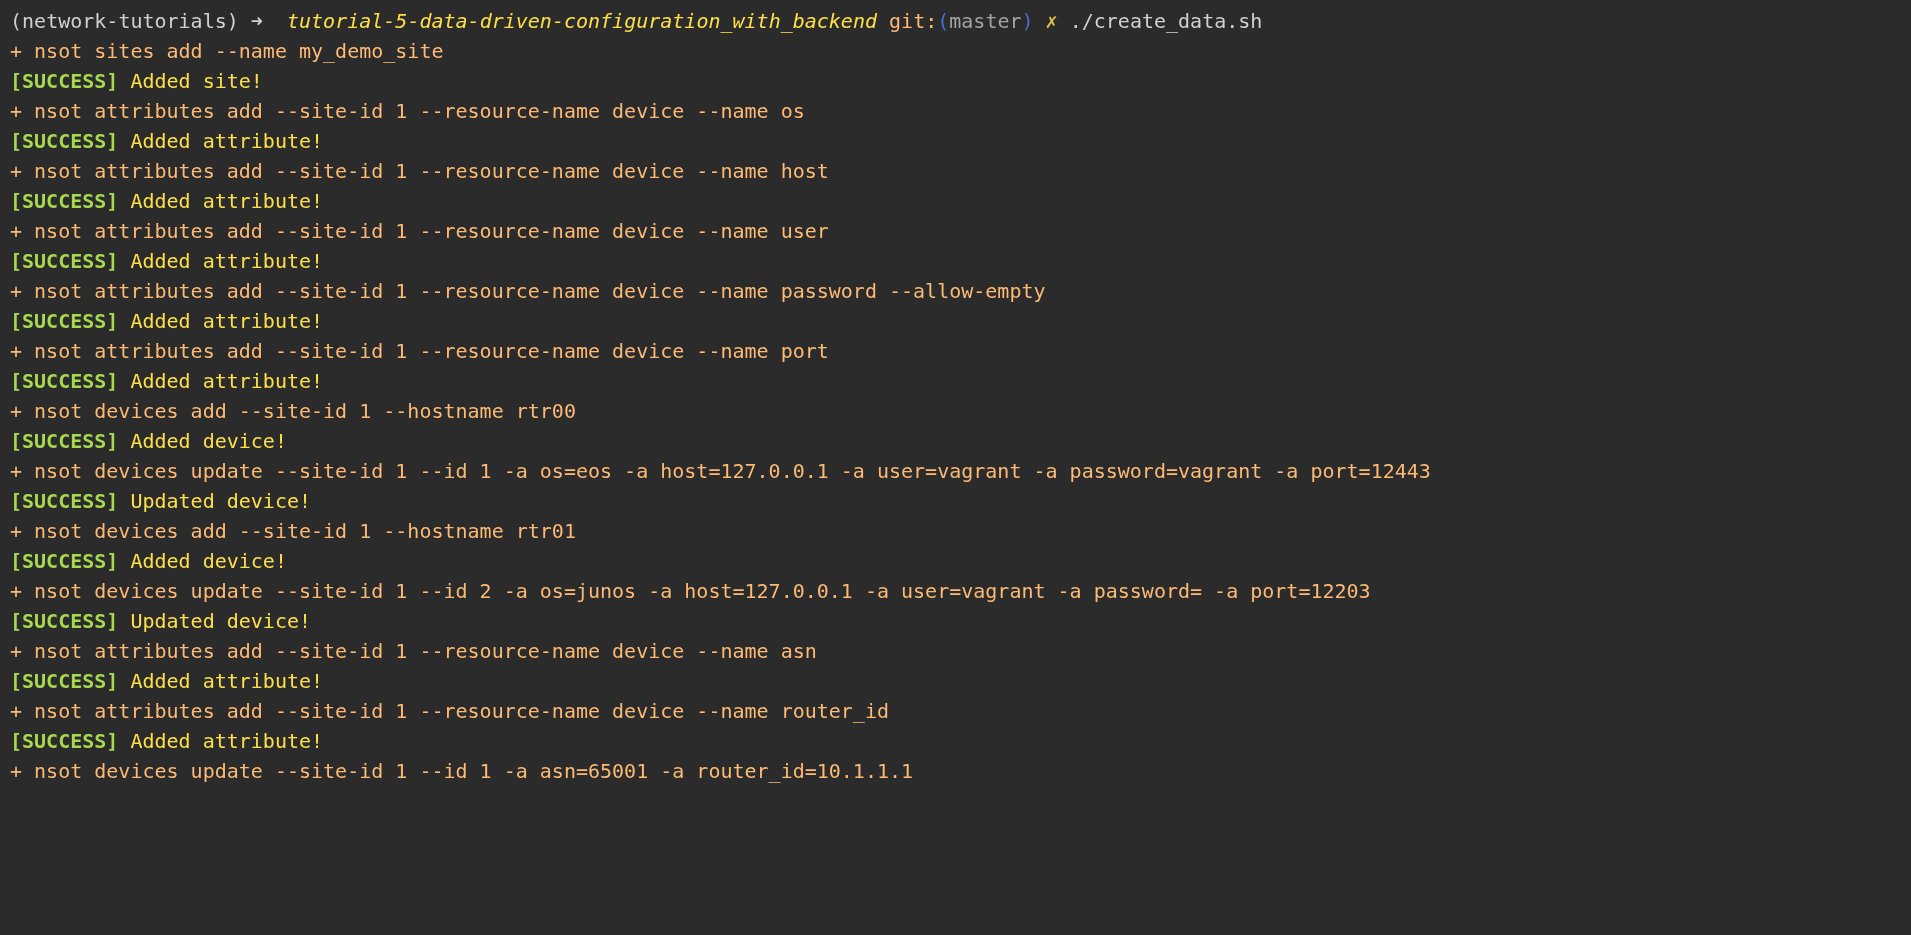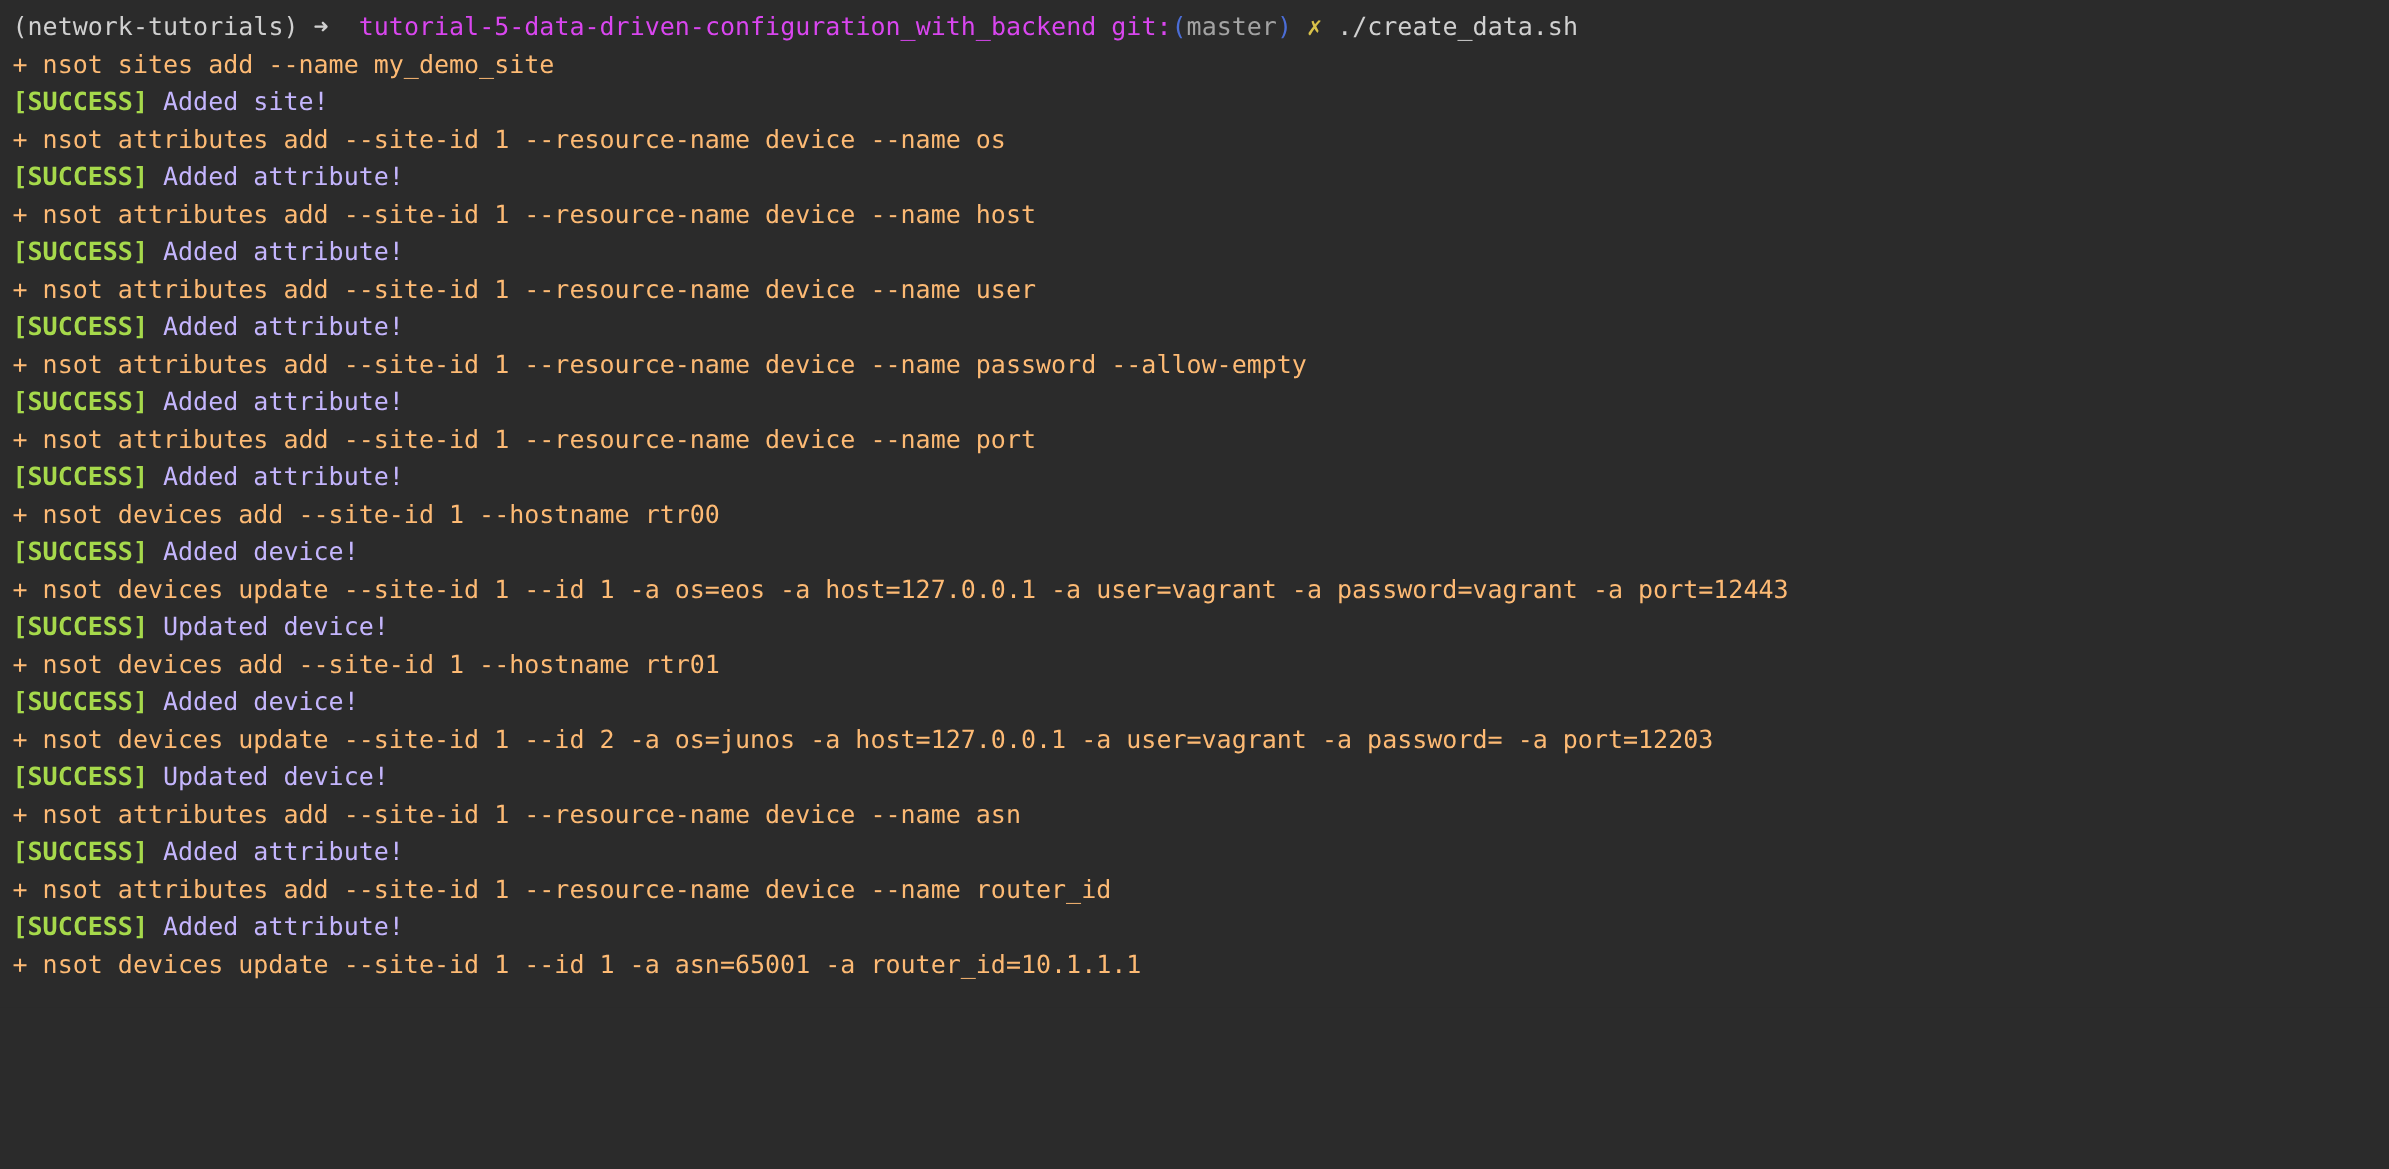--- a/index.html
+++ b/index.html
@@ -11,27 +11,27 @@
     font-size: 20px;
     line-height: 1.5;
   }
   .terminal {
     padding: 6px 10px 20px 10px;
     white-space: pre;
     overflow-x: auto;
   }
   .venv   { color: #d0d0d0; }
   .arrow  { color: #d0d0d0; }
-  .dir    { color: #d946ef; }
-  .gitlbl { color: #d946ef; }
+  .dir    { color: #fde047; font-style: italic; }
+  .gitlbl { color: #fdba74; }
   .paren  { color: #4b6dd6; }
   .branch { color: #a3a3a3; }
   .x      { color: #d9c24a; }
   .cmdtxt { color: #d0d0d0; margin-top: 17px; }
   .echo   { color: #fdba74; }
   .ok     { color: #a6d94b; font-weight: bold; }
-  .okmsg  { color: #c4b5fd; }
+  .okmsg  { color: #fde047; }
   .row    { display: block; }
 </style>
 </head>
 <body>
 
 <div class="terminal"><span class="row"><span class="venv">(</span><span class="venv">network-tutorials</span><span class="venv">)</span> <span class="arrow">➜</span>  <span class="dir">tutorial-5-data-driven-configuration_with_backend</span> <span class="gitlbl">git:</span><span class="paren">(</span><span class="branch">master</span><span class="paren">)</span> <span class="x">✗</span> <span class="cmdtxt">./create_data.sh</span></span><div id="lines"><span class="row"><span class="echo">+ nsot sites add --name my_demo_site</span></span><span class="row"><span class="ok">[SUCCESS]</span><span class="okmsg"> Added site!</span></span><span class="row"><span class="echo">+ nsot attributes add --site-id 1 --resource-name device --name os</span></span><span class="row"><span class="ok">[SUCCESS]</span><span class="okmsg"> Added attribute!</span></span><span class="row"><span class="echo">+ nsot attributes add --site-id 1 --resource-name device --name host</span></span><span class="row"><span class="ok">[SUCCESS]</span><span class="okmsg"> Added attribute!</span></span><span class="row"><span class="echo">+ nsot attributes add --site-id 1 --resource-name device --name user</span></span><span class="row"><span class="ok">[SUCCESS]</span><span class="okmsg"> Added attribute!</span></span><span class="row"><span class="echo">+ nsot attributes add --site-id 1 --resource-name device --name password --allow-empty</span></span><span class="row"><span class="ok">[SUCCESS]</span><span class="okmsg"> Added attribute!</span></span><span class="row"><span class="echo">+ nsot attributes add --site-id 1 --resource-name device --name port</span></span><span class="row"><span class="ok">[SUCCESS]</span><span class="okmsg"> Added attribute!</span></span><span class="row"><span class="echo">+ nsot devices add --site-id 1 --hostname rtr00</span></span><span class="row"><span class="ok">[SUCCESS]</span><span class="okmsg"> Added device!</span></span><span class="row"><span class="echo">+ nsot devices update --site-id 1 --id 1 -a os=eos -a host=127.0.0.1 -a user=vagrant -a password=vagrant -a port=12443</span></span><span class="row"><span class="ok">[SUCCESS]</span><span class="okmsg"> Updated device!</span></span><span class="row"><span class="echo">+ nsot devices add --site-id 1 --hostname rtr01</span></span><span class="row"><span class="ok">[SUCCESS]</span><span class="okmsg"> Added device!</span></span><span class="row"><span class="echo">+ nsot devices update --site-id 1 --id 2 -a os=junos -a host=127.0.0.1 -a user=vagrant -a password= -a port=12203</span></span><span class="row"><span class="ok">[SUCCESS]</span><span class="okmsg"> Updated device!</span></span><span class="row"><span class="echo">+ nsot attributes add --site-id 1 --resource-name device --name asn</span></span><span class="row"><span class="ok">[SUCCESS]</span><span class="okmsg"> Added attribute!</span></span><span class="row"><span class="echo">+ nsot attributes add --site-id 1 --resource-name device --name router_id</span></span><span class="row"><span class="ok">[SUCCESS]</span><span class="okmsg"> Added attribute!</span></span><span class="row"><span class="echo">+ nsot devices update --site-id 1 --id 1 -a asn=65001 -a router_id=10.1.1.1</span></span></div></div>
 
 </body></html>

